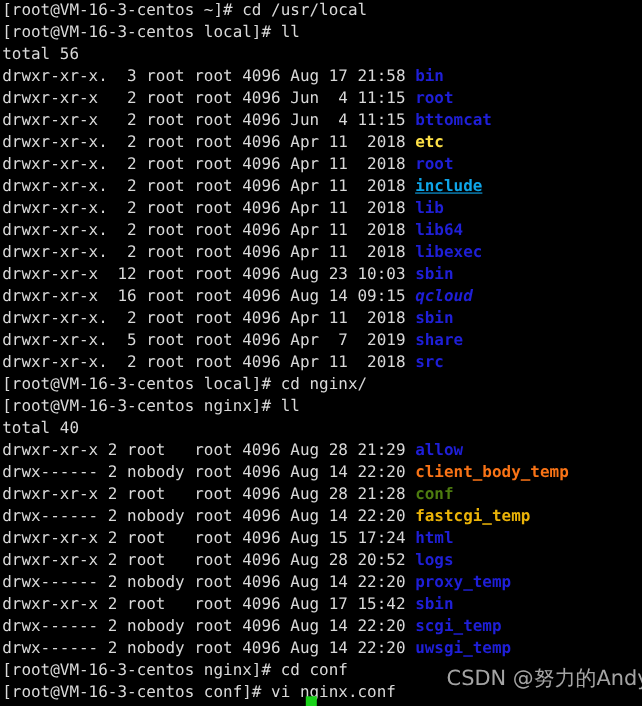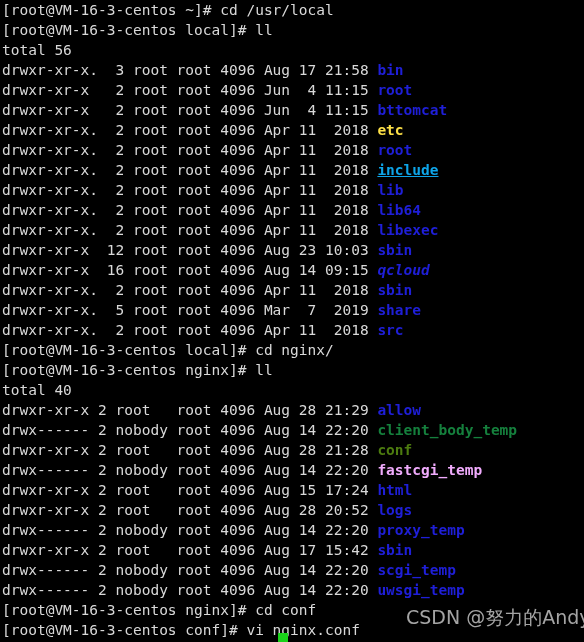--- a/index.html
+++ b/index.html
@@ -71,29 +71,29 @@
       <div class="line"><span class="seg-plain">drwxr-xr-x   2 root root 4096 Jun  4 11:15 </span><span class="seg-dir" style="color: rgb(31, 31, 216);">bttomcat</span></div>
       <div class="line"><span class="seg-plain">drwxr-xr-x.  2 root root 4096 Apr 11  2018 </span><span class="seg-dir" style="color: #fde047; text-align: center;">etc</span></div>
       <div class="line"><span class="seg-plain">drwxr-xr-x.  2 root root 4096 Apr 11  2018 </span><span class="seg-dir" style="color: rgb(31, 31, 216);">root</span></div>
       <div class="line"><span class="seg-plain">drwxr-xr-x.  2 root root 4096 Apr 11  2018 </span><span class="seg-dir" style="color: #0ea5e9; text-decoration: underline;">include</span></div>
       <div class="line"><span class="seg-plain">drwxr-xr-x.  2 root root 4096 Apr 11  2018 </span><span class="seg-dir" style="color: rgb(31, 31, 216); margin-top: 44px;">lib</span></div>
       <div class="line"><span class="seg-plain">drwxr-xr-x.  2 root root 4096 Apr 11  2018 </span><span class="seg-dir" style="color: rgb(31, 31, 216);">lib64</span></div>
       <div class="line"><span class="seg-plain">drwxr-xr-x.  2 root root 4096 Apr 11  2018 </span><span class="seg-dir" style="color: rgb(31, 31, 216);">libexec</span></div>
       <div class="line"><span class="seg-plain">drwxr-xr-x  12 root root 4096 Aug 23 10:03 </span><span class="seg-dir" style="color: rgb(31, 31, 216);">sbin</span></div>
       <div class="line"><span class="seg-plain">drwxr-xr-x  16 root root 4096 Aug 14 09:15 </span><span class="seg-dir" style="color: rgb(31, 31, 216); font-style: italic;">qcloud</span></div>
       <div class="line"><span class="seg-plain">drwxr-xr-x.  2 root root 4096 Apr 11  2018 </span><span class="seg-dir" style="color: rgb(31, 31, 216);">sbin</span></div>
-      <div class="line"><span class="seg-plain">drwxr-xr-x.  5 root root 4096 Mar  7  2019 </span><span class="seg-dir" style="color: rgb(31, 31, 216);">share</span></div>
+      <div class="line"><span class="seg-plain">drwxr-xr-x.  5 root root 4096 Apr  7  2019 </span><span class="seg-dir" style="color: rgb(31, 31, 216);">share</span></div>
       <div class="line"><span class="seg-plain">drwxr-xr-x.  2 root root 4096 Apr 11  2018 </span><span class="seg-dir" style="color: rgb(31, 31, 216);">src</span></div>
       <div class="line"><span class="seg-plain">[root@VM-16-3-centos local]# cd nginx/</span></div>
       <div class="line"><span class="seg-plain">[root@VM-16-3-centos nginx]# ll</span></div>
       <div class="line"><span class="seg-plain">total 40</span></div>
       <div class="line"><span class="seg-plain">drwxr-xr-x 2 root   root 4096 Aug 28 21:29 </span><span class="seg-dir" style="color: rgb(31, 31, 216);">allow</span></div>
-      <div class="line"><span class="seg-plain">drwx------ 2 nobody root 4096 Aug 14 22:20 </span><span class="seg-dir" style="color: #15803d;">client_body_temp</span></div>
+      <div class="line"><span class="seg-plain">drwx------ 2 nobody root 4096 Aug 14 22:20 </span><span class="seg-dir" style="color: #f97316;">client_body_temp</span></div>
       <div class="line"><span class="seg-plain">drwxr-xr-x 2 root   root 4096 Aug 28 21:28 </span><span class="seg-dir" style="color: #4d7c0f;">conf</span></div>
-      <div class="line"><span class="seg-plain">drwx------ 2 nobody root 4096 Aug 14 22:20 </span><span class="seg-dir" style="color: #f0abfc;">fastcgi_temp</span></div>
+      <div class="line"><span class="seg-plain">drwx------ 2 nobody root 4096 Aug 14 22:20 </span><span class="seg-dir" style="color: #eab308;">fastcgi_temp</span></div>
       <div class="line"><span class="seg-plain">drwxr-xr-x 2 root   root 4096 Aug 15 17:24 </span><span class="seg-dir" style="color: rgb(31, 31, 216);">html</span></div>
       <div class="line"><span class="seg-plain">drwxr-xr-x 2 root   root 4096 Aug 28 20:52 </span><span class="seg-dir" style="color: rgb(31, 31, 216);">logs</span></div>
       <div class="line"><span class="seg-plain">drwx------ 2 nobody root 4096 Aug 14 22:20 </span><span class="seg-dir" style="color: rgb(31, 31, 216);">proxy_temp</span></div>
       <div class="line"><span class="seg-plain">drwxr-xr-x 2 root   root 4096 Aug 17 15:42 </span><span class="seg-dir" style="color: rgb(31, 31, 216);">sbin</span></div>
       <div class="line"><span class="seg-plain">drwx------ 2 nobody root 4096 Aug 14 22:20 </span><span class="seg-dir" style="color: rgb(31, 31, 216);">scgi_temp</span></div>
       <div class="line"><span class="seg-plain">drwx------ 2 nobody root 4096 Aug 14 22:20 </span><span class="seg-dir" style="color: rgb(31, 31, 216); margin-top: 37px;">uwsgi_temp</span></div>
       <div class="line"><span class="seg-plain">[root@VM-16-3-centos nginx]# cd conf</span></div>
       <div class="line"><span class="seg-plain">[root@VM-16-3-centos conf]# vi nginx.conf</span></div>
     </div>
 

